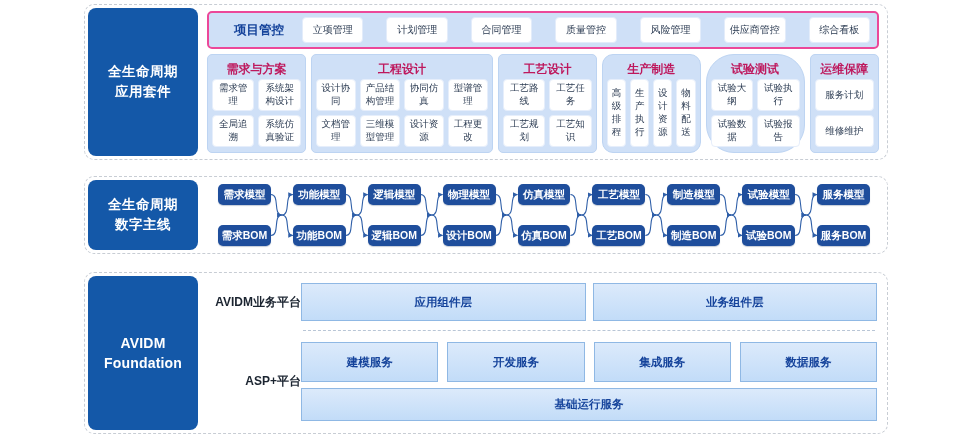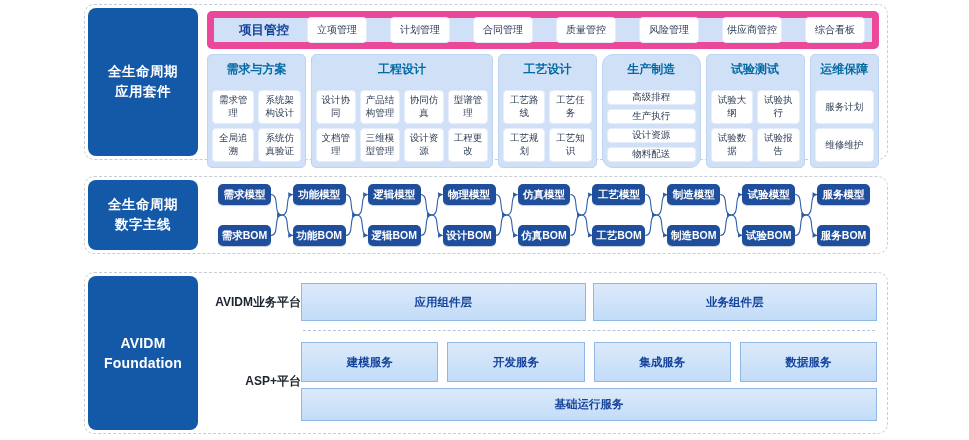--- a/index.html
+++ b/index.html
@@ -35,21 +35,21 @@
     letter-spacing: .5px;
   }
   .sidebar.en { font-size: 14px; letter-spacing: .2px; }
   .panel-body { flex: 1; display: flex; flex-direction: column; padding: 6px 8px 6px 6px; }
 
   
   #panel-suite { left: 84px; top: 4px; width: 804px; height: 156px; }
   .pm-row {
     display: flex; align-items: center;
     background: #cfe0f7;
-    border: 7px solid #ec4899;
+    border: 2px solid #ec4899;
     border-radius: 5px;
     padding: 5px 7px;
     margin-bottom: 5px;
     height: 38px;
   }
   .pm-title {
     flex: 0 0 86px;
     color: #15439b;
     font-weight: bold;
     font-size: 12.5px;
@@ -69,25 +69,25 @@
 
   .groups { flex: 1; display: flex; gap: 5px; }
   .group {
     background: #cfe0f7;
     border: 1px solid #bdd4f2;
     border-radius: 5px;
     padding: 4px 4px 5px;
     display: flex; flex-direction: column;
   }
   .group-title {
-    color: #0369a1;
+    color: #be185d;
     font-weight: bold;
     font-size: 12px;
     text-align: center;
-    padding: 2px 0 12px;
+    padding: 2px 0 1px;
   }
   .group-grid { flex: 1; display: grid; gap: 4px; }
   .cell {
     background: #fff;
     border: 1px solid #e6eefb;
     border-radius: 4px;
     display: flex; align-items: center; justify-content: center;
     font-size: 9.5px;
     color: #2b3b52;
     text-align: center;
@@ -205,28 +205,28 @@
             <div class="group-title">工艺设计</div>
             <div class="group-grid" style="grid-template-columns: repeat(2, 1fr);">
               <div class="cell">工艺路线</div>
               <div class="cell">工艺任务</div>
               <div class="cell">工艺规划</div>
               <div class="cell">工艺知识</div>
             </div>
           </div>
           <div class="group" style="flex: 1.42 1 0px; border-radius: 11px;">
             <div class="group-title">生产制造</div>
-            <div class="group-grid" style="grid-template-columns: repeat(1, 1fr);">
+            <div class="group-grid" style="grid-template-columns: repeat(4, 1fr);">
               <div class="cell">高级排程</div>
               <div class="cell">生产执行</div>
               <div class="cell">设计资源</div>
               <div class="cell">物料配送</div>
             </div>
           </div>
-          <div class="group" style="flex: 1.42 1 0px;">
+          <div class="group" style="flex: 1.42 1 0px; border-radius: 28px;">
             <div class="group-title">试验测试</div>
             <div class="group-grid" style="grid-template-columns: repeat(2, 1fr);">
               <div class="cell">试验大纲</div>
               <div class="cell">试验执行</div>
               <div class="cell">试验数据</div>
               <div class="cell">试验报告</div>
             </div>
           </div>
           <div class="group" style="flex: 0.95 1 0px;">
             <div class="group-title">运维保障</div>

